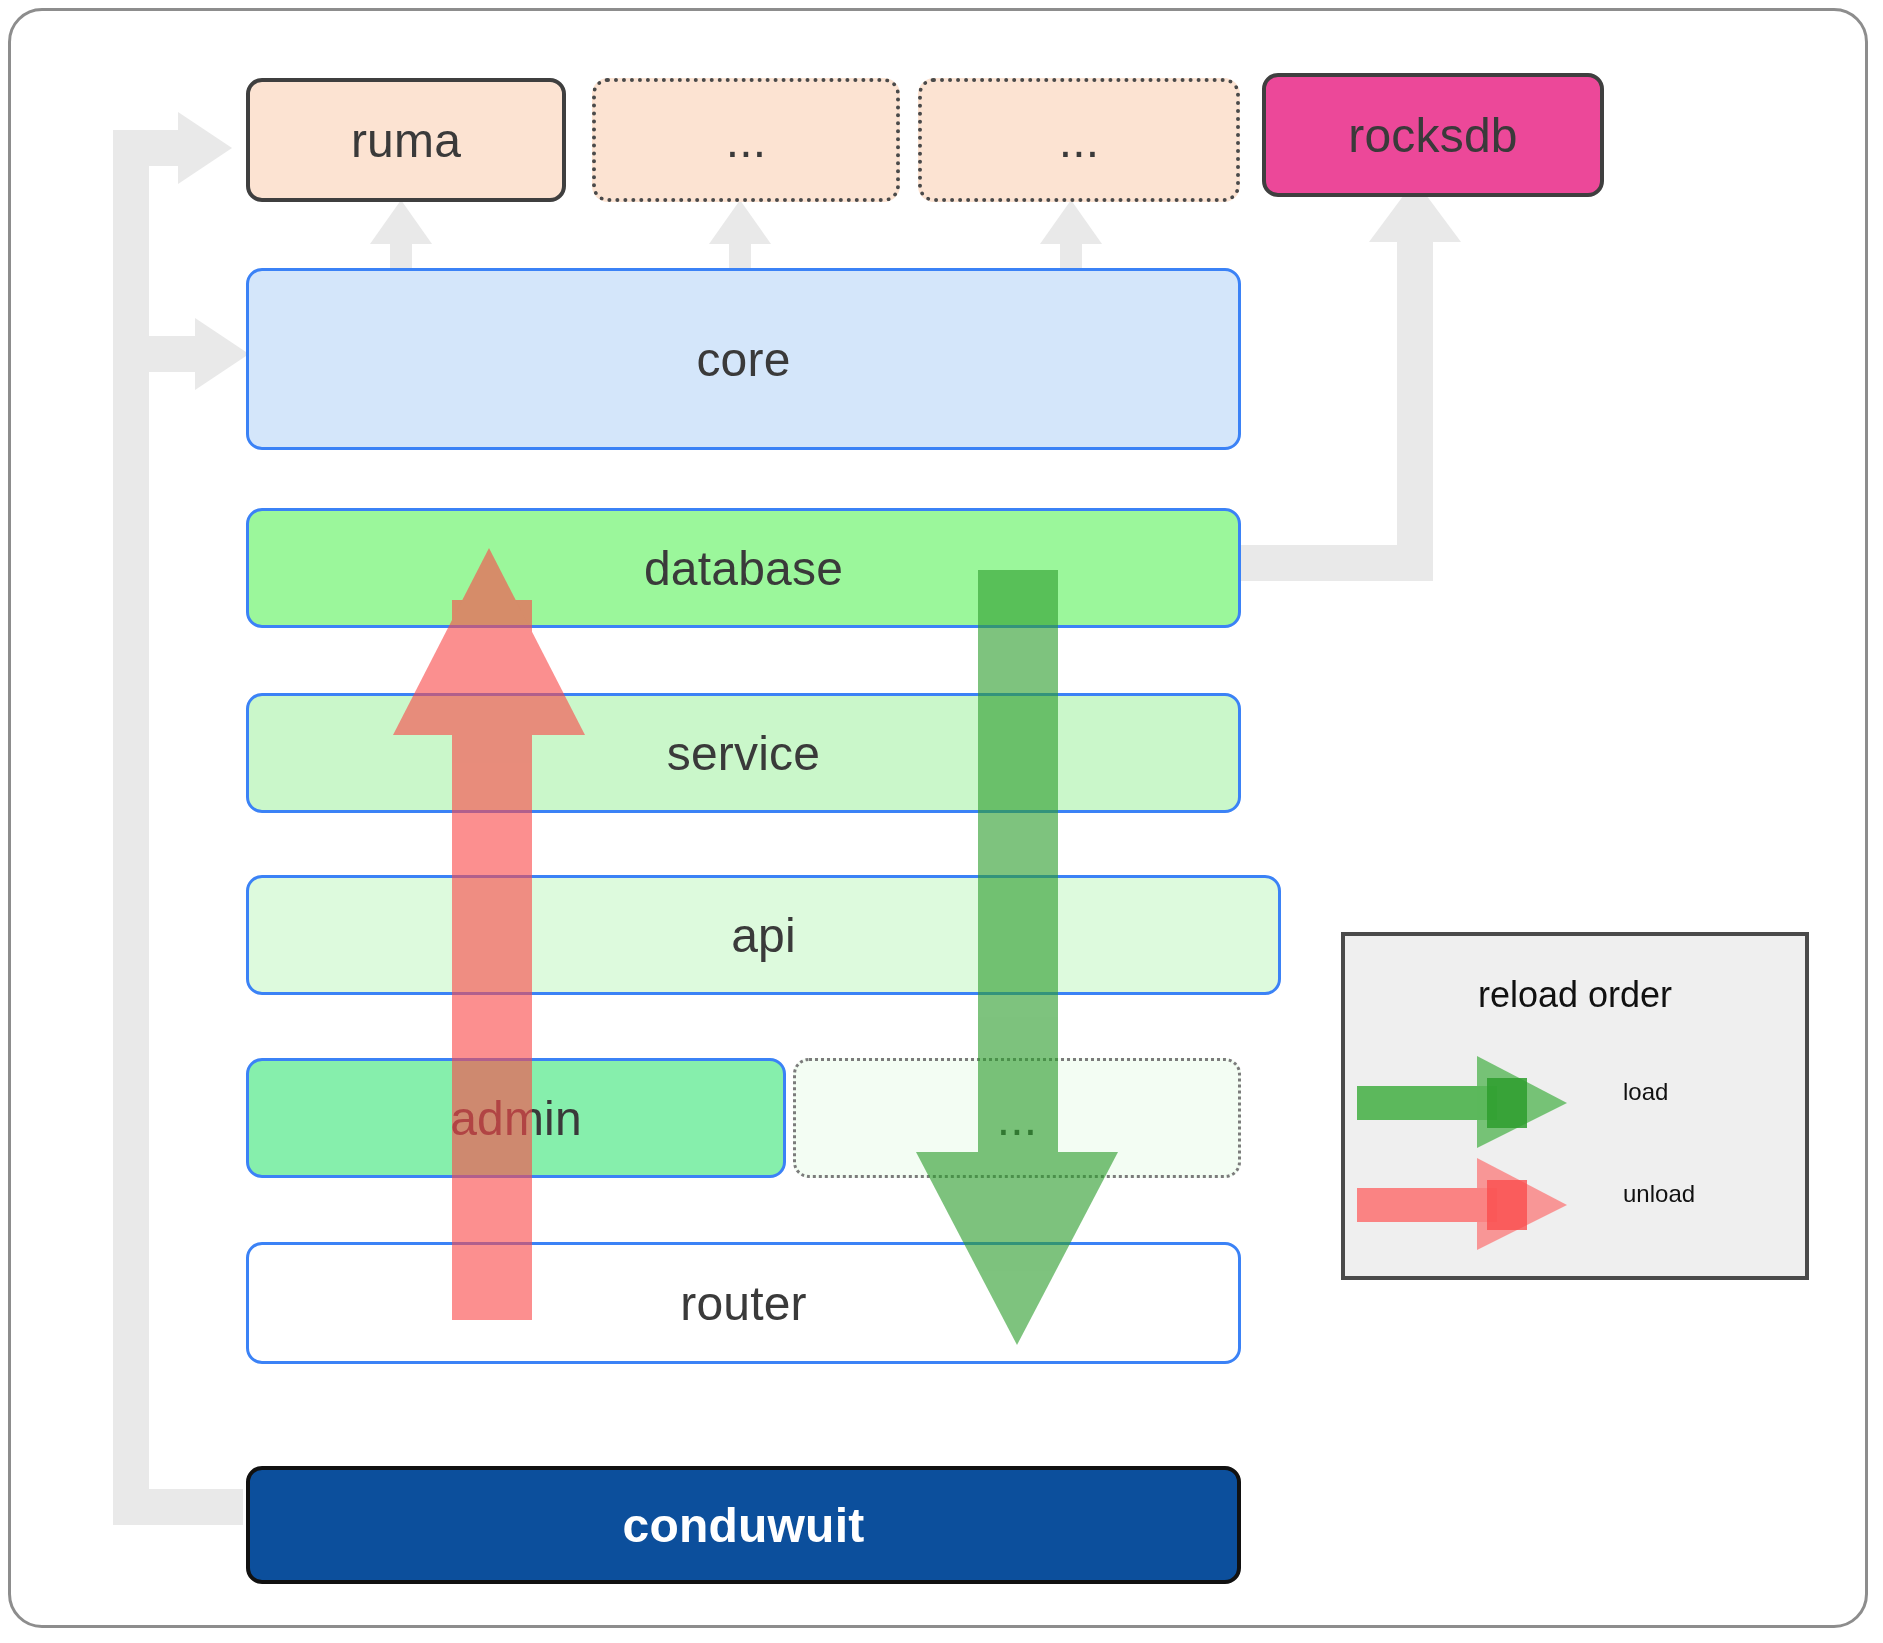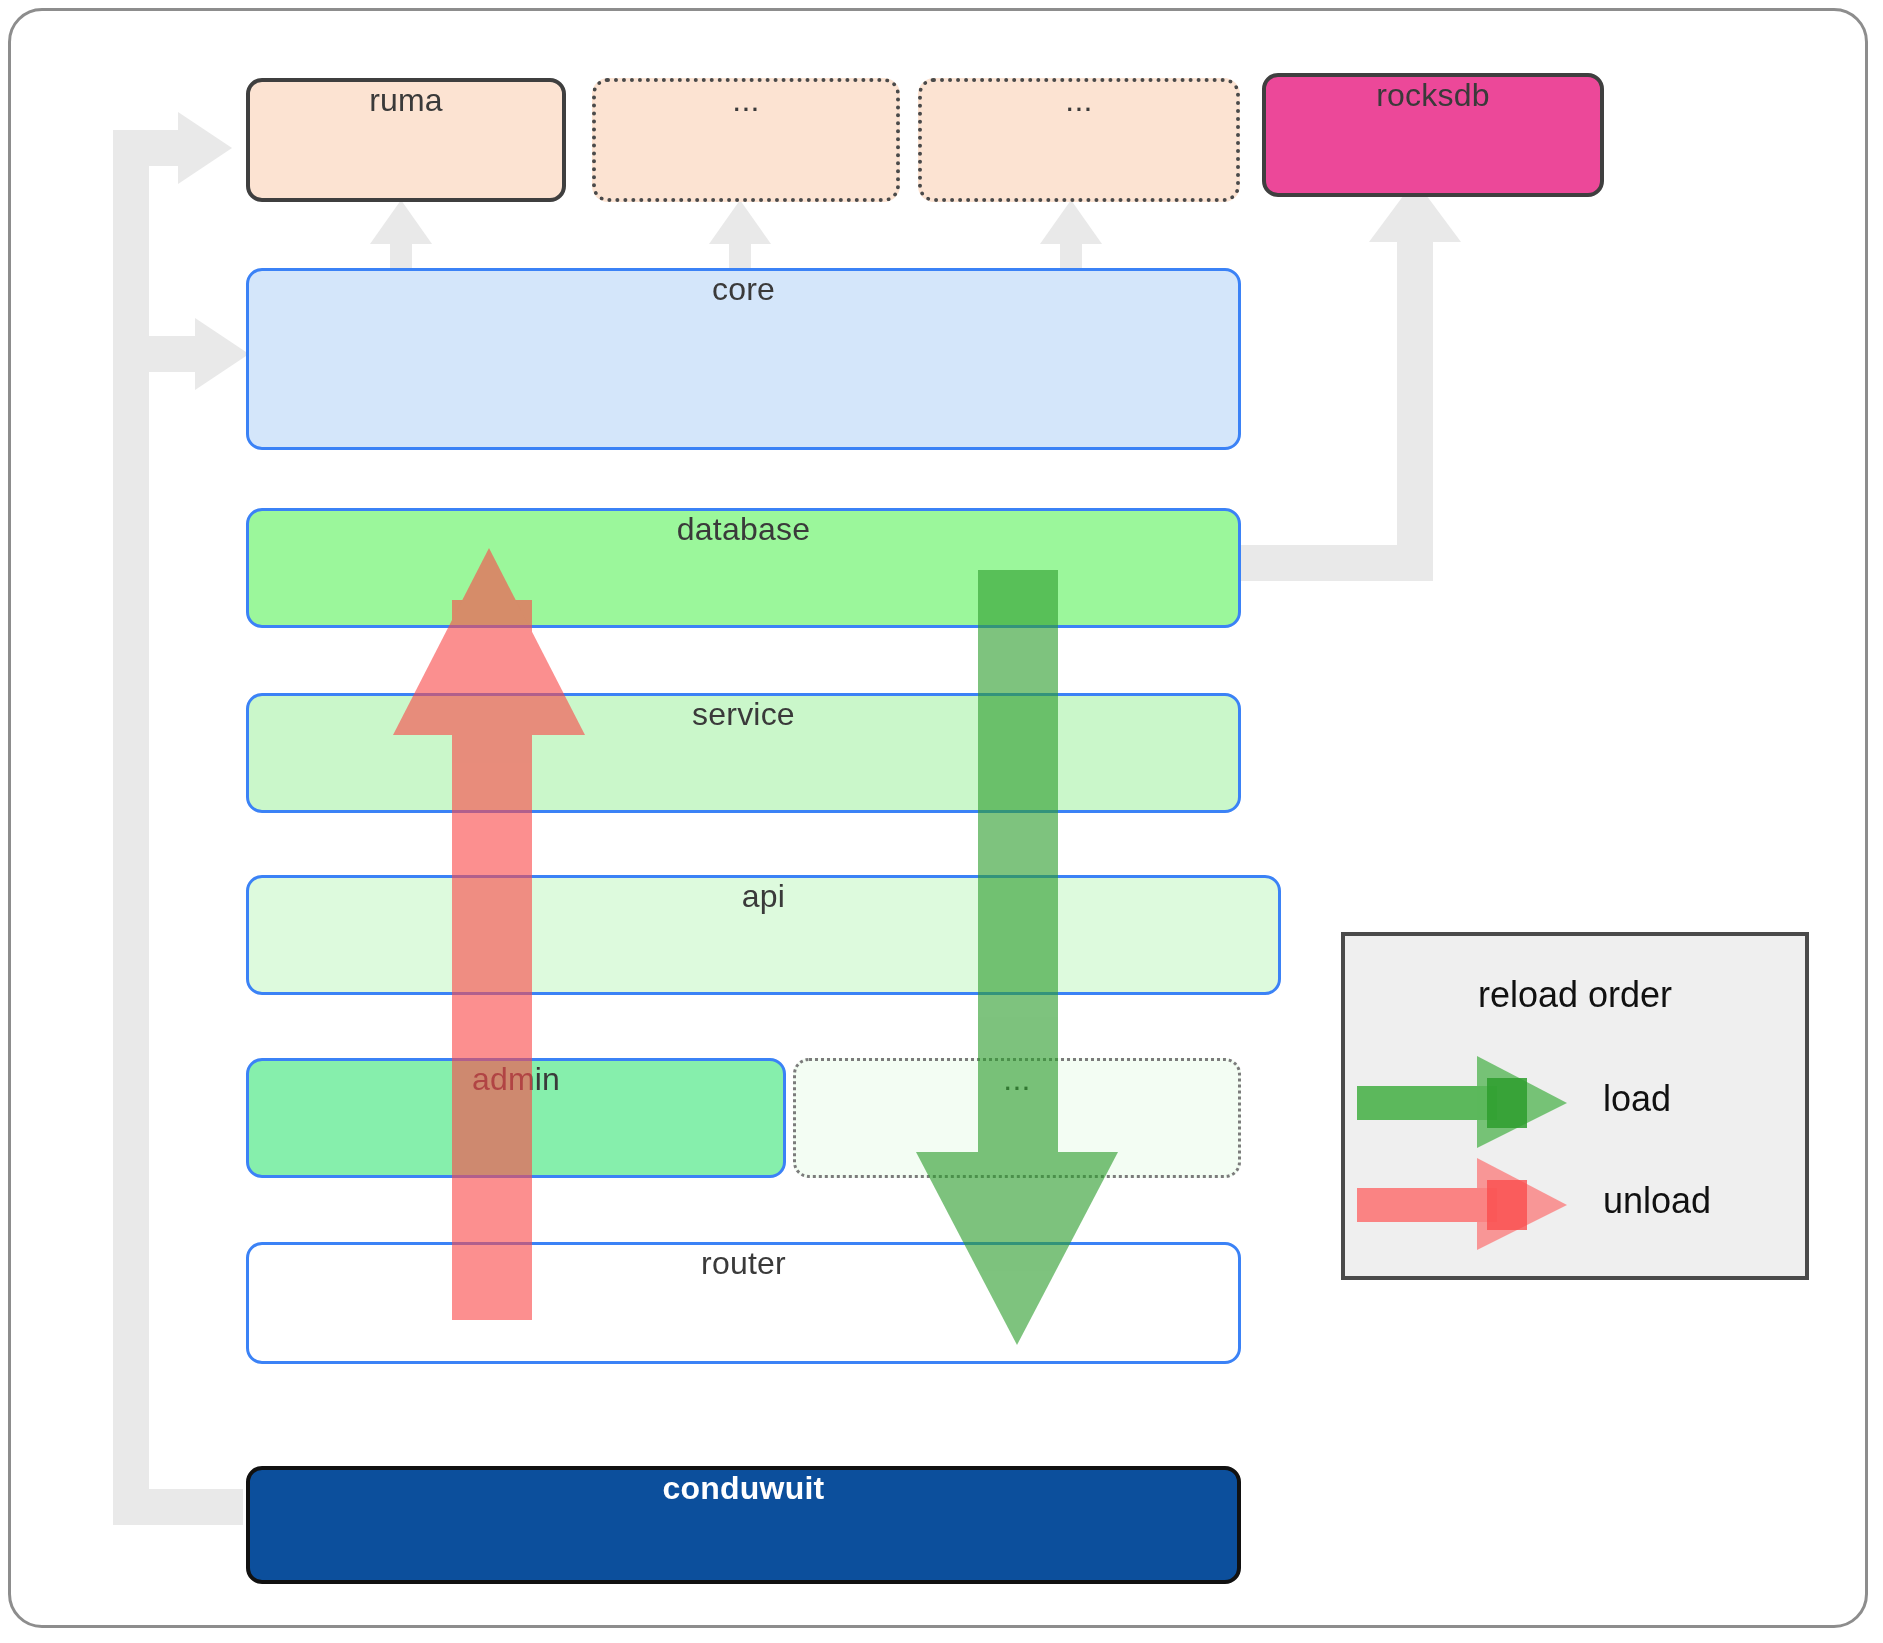--- a/index.html
+++ b/index.html
@@ -25,24 +25,25 @@
     border: 3px solid #8d8d8d;
     border-radius: 34px;
     box-sizing: border-box;
     background: #ffffff;
   }
   
   .node {
     position: absolute;
     box-sizing: border-box;
     display: flex;
+    align-items: center;
     justify-content: center;
     border-radius: 16px;
     color: #3a3a3a;
-    font-size: 32px;
+    font-size: 48px;
     letter-spacing: .2px;
   }
   .node.solid      { border: 4px solid #3f3f3f; }
   .node.thin       { border: 3px solid #3b82f6; }
   .node.dotted     { border: 4px dotted #4a4a4a; }
   .node.dotted-thin{ border: 3px dotted #7b7b7b; }
 
   .node-label { pointer-events: none; }
 
   
@@ -63,22 +64,23 @@
   .legend-title {
     position: absolute;
     left: 0; right: 0;
     top: 38px;
     text-align: center;
     font-size: 36px;
     color: #111;
   }
   .legend-row-label {
     position: absolute;
-    font-size: 36px;
+    font-size: 24px;
     color: #111;
+    margin-left: 20px;
   }
   .legend-arrow { position: absolute; }
 </style>
 </head>
 <body>
 
 <div id="stage">
 
   <div class="outer-frame"></div>
 

